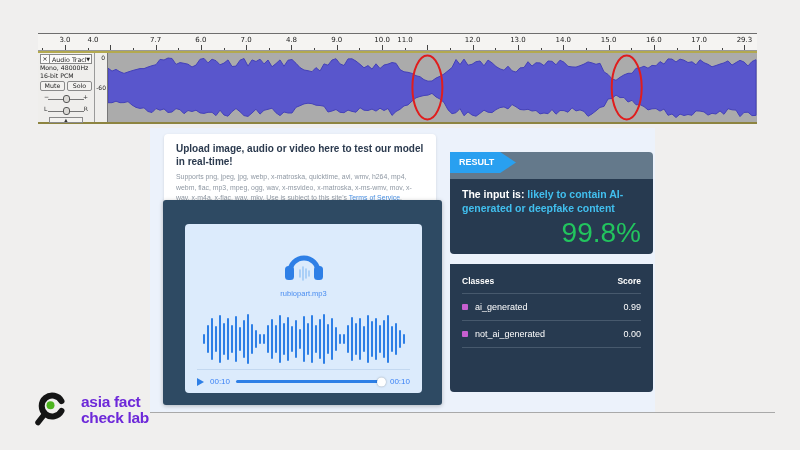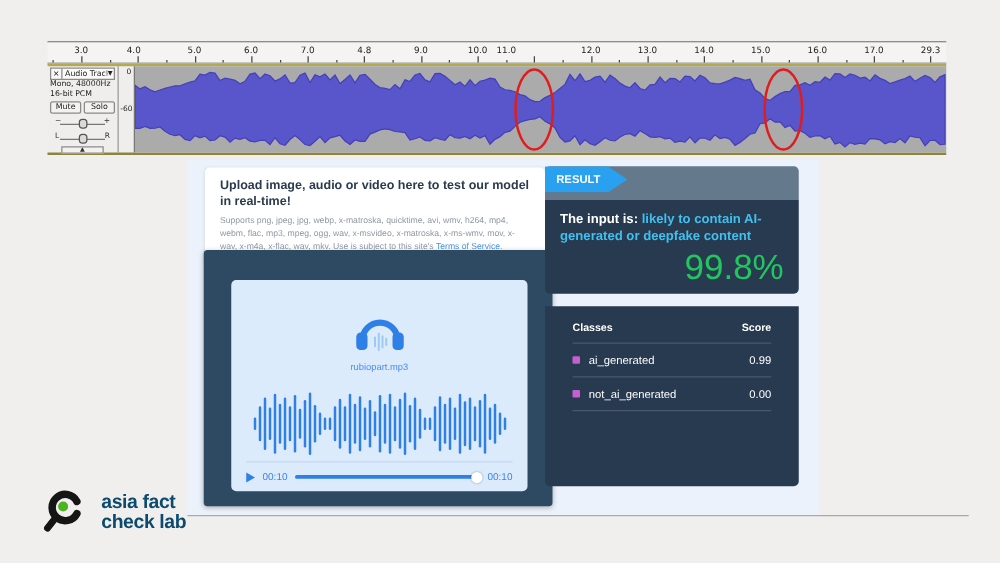--- a/index.html
+++ b/index.html
@@ -47,49 +47,49 @@
   #headphones { display:block; margin:24px auto 0; }
   #player-filename { text-align:center; font-size:7.5px; color:#4a8df0; margin-top:5px; }
   #player-bars { height:58px; display:flex; align-items:center; justify-content:center; gap:2px; margin-top:12px; }
   .pbar { width:2px; border-radius:1px; background:var(--player-accent,#2e7fe6); flex:none; }
   #player-controls { position:absolute; left:12px; right:12px; bottom:7px; border-top:1px solid #c3d8f0; padding-top:7px; display:flex; align-items:center; gap:6px; }
   #play-icon { width:0; height:0; border-left:7px solid var(--player-accent,#2e7fe6); border-top:4.5px solid transparent; border-bottom:4.5px solid transparent; }
   .ptime { font-size:8px; color:#3b82f6; }
   #progress { flex:1; height:3px; background:var(--player-accent,#2e7fe6); border-radius:2px; position:relative; }
   #progress-knob { position:absolute; right:-2px; top:50%; transform:translateY(-50%); width:9px; height:9px; background:#fff; border-radius:50%; box-shadow:0 0 2px rgba(0,0,0,.35); }
 
-  .panel { position:absolute; left:436px; width:203px; }
+  .panel { position:absolute; left:450px; width:203px;margin-top:19px; }
   #result-panel { top:133px; }
   #classes-panel { top:245px; }
   .panel-header { position:relative; height:27px; background:var(--panel-header,#64798b); border-radius:4px 4px 0 0; }
   .ribbon { position:absolute; left:0; top:0; height:21px; color:#fff; font-size:9px; font-weight:bold; line-height:21px; padding-left:9px; }
   #result-ribbon { width:66px; background:var(--accent-blue,#29a0f0); clip-path:polygon(0 0,76% 0,100% 50%,76% 100%,0 100%); }
   #classes-ribbon { width:92px; background:var(--accent-green,#3fc48e); clip-path:polygon(0 0,82% 0,100% 50%,82% 100%,0 100%); }
   .panel-body { background:var(--panel-dark,#273a50); border-radius:0 0 4px 4px; }
   #result-body { height:75px; padding:8px 12px 6px; }
   #result-text { font-size:10.5px; font-weight:bold; line-height:1.38; color:#fff; }
   #result-text .verdict { color:var(--cyan,#41bfee); }
   #result-score { text-align:right; font-size:28px; line-height:1; color:#22c55e; margin-top:3px; }
-  #classes-body { height:144px; padding:6px 22px;text-align:right; }
+  #classes-body { height:128px; padding:6px 12px;text-align:right; }
   .tbl-head { display:flex; justify-content:space-between; font-size:8.5px; font-weight:bold; color:#fff; padding:6px 0 7px; border-bottom:1px solid #47596d; }
   .tbl-row { display:flex; align-items:center; padding:8px 0; border-bottom:1px solid #47596d; font-size:9px; color:#fff; }
   .bullet { width:6px; height:6px; background:var(--purple,#c75fd0); margin-right:7px; border-radius:1px; flex:none; }
   .row-score { margin-left:auto; }
 
   #logo { position:absolute; left:33px; top:389px; display:flex; align-items:center; gap:8px; }
-  #logo-text { font-size:15.5px; font-weight:bold; color:#0c4a6e; line-height:1.05; letter-spacing:-0.3px; }
+  #logo-text { font-size:15.5px; font-weight:bold; color:#6d28d9; line-height:1.05; letter-spacing:-0.3px; }
 </style>
 </head>
 <body>
 
 <div id="audacity">
   <div class="aud-ruler" id="aud-ruler">
       <div class="aud-ticklabel" style="left: 26.965px;">3.0</div>
-      <div class="aud-ticklabel" style="left: 69px;">4.0</div>
-      <div class="aud-ticklabel" style="left: 117.565px;">5.0</div>
+      <div class="aud-ticklabel" style="left: 55px;">4.0</div>
+      <div class="aud-ticklabel" style="left: 117.565px;">7.7</div>
       <div class="aud-ticklabel" style="left: 162.865px;">6.0</div>
       <div class="aud-ticklabel" style="left: 208.165px;">7.0</div>
       <div class="aud-ticklabel" style="left: 253.465px;">4.8</div>
       <div class="aud-ticklabel" style="left: 298.765px;">9.0</div>
       <div class="aud-ticklabel" style="left: 344.065px;">10.0</div>
       <div class="aud-ticklabel" style="left: 367px;">11.0</div>
       <div class="aud-ticklabel" style="left: 434.665px;">12.0</div>
       <div class="aud-ticklabel" style="left: 479.965px;">13.0</div>
       <div class="aud-ticklabel" style="left: 525.265px;">14.0</div>
       <div class="aud-ticklabel" style="left: 570.565px;">15.0</div>

